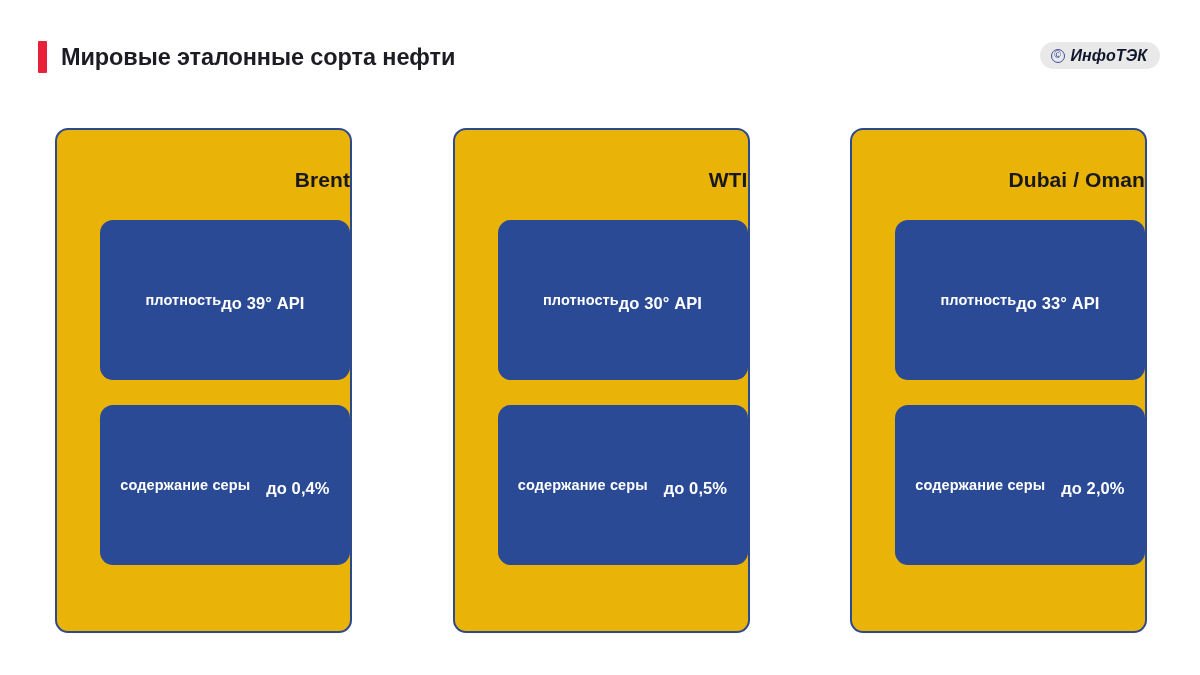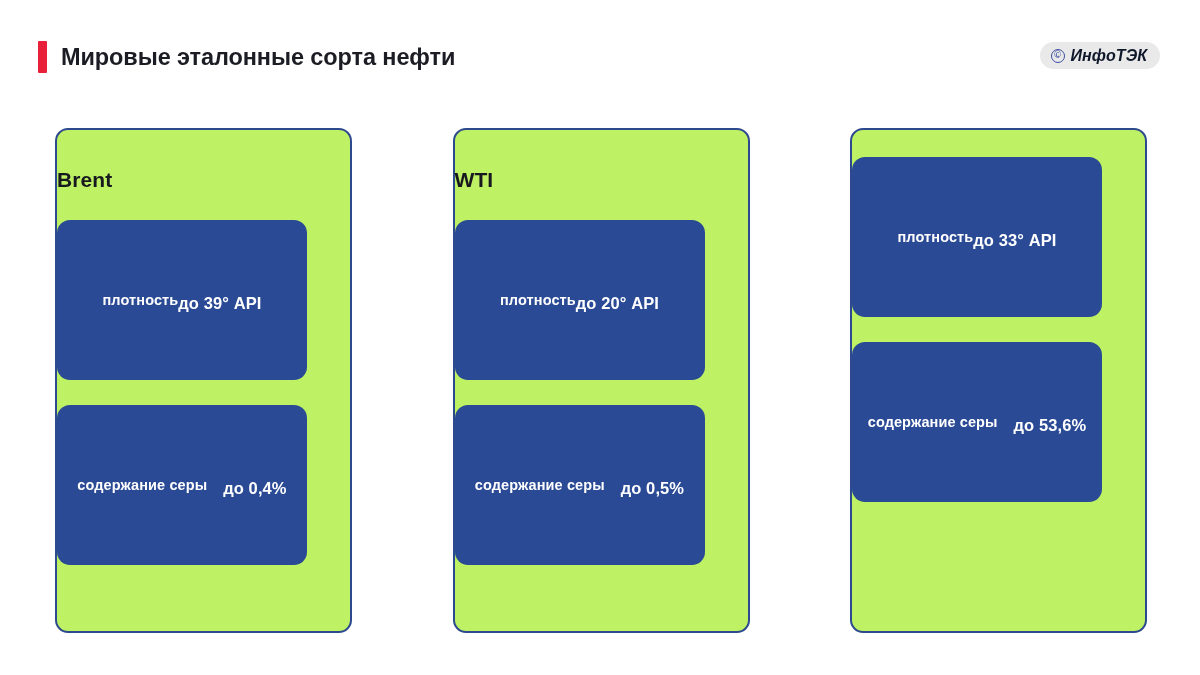--- a/index.html
+++ b/index.html
@@ -96,27 +96,27 @@
     top: 128px;
     width: 1092px;
     height: 505px;
     display: flex;
     justify-content: space-between;
   }
 
   .panel {
     width: 297px;
     height: 505px;
-    background: #bef264;
+    background: #eab308;
     border: 2.5px solid #2e4a8e;
     border-radius: 13px;
     position: relative;
     display: flex;
     flex-direction: column;
-    align-items: flex-start;
+    align-items: flex-end;
   }
 
   .panel-title {
     margin-top: 37px;
     font-size: 21px;
     font-weight: bold;
     color: #18181f;
     letter-spacing: 0.1px;
     line-height: 26px;
     text-align: center;
@@ -182,32 +182,33 @@
     <div class="card card-sulfur">
       <div class="card-label">содержание серы</div>
       <div class="card-value">до 0,4%</div>
     </div>
   </div>
 
   <div class="panel">
     <div class="panel-title">WTI</div>
     <div class="card card-density">
       <div class="card-label">плотность</div>
-      <div class="card-value">до 20° API</div>
+      <div class="card-value">до 30° API</div>
     </div>
     <div class="card card-sulfur">
       <div class="card-label">содержание серы</div>
       <div class="card-value">до 0,5%</div>
     </div>
   </div>
 
   <div class="panel">
+    <div class="panel-title">Dubai / Oman</div>
     <div class="card card-density">
       <div class="card-label">плотность</div>
       <div class="card-value">до 33° API</div>
     </div>
     <div class="card card-sulfur">
       <div class="card-label">содержание серы</div>
-      <div class="card-value">до 53,6%</div>
+      <div class="card-value">до 2,0%</div>
     </div>
   </div>
 
 </div>
 
 </body></html>

